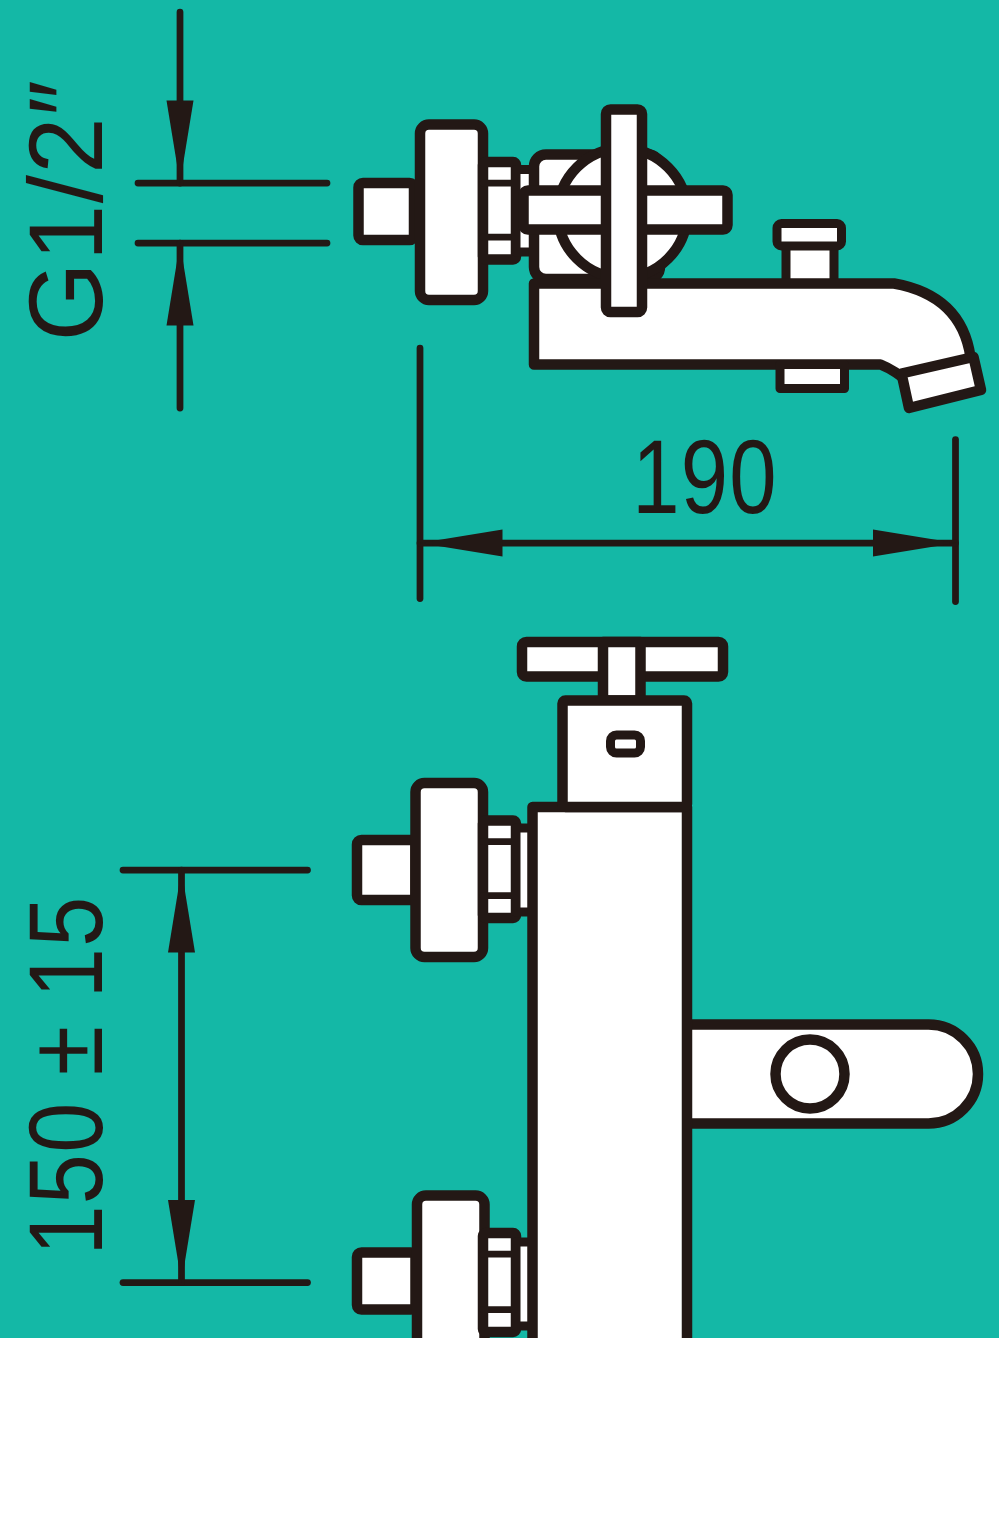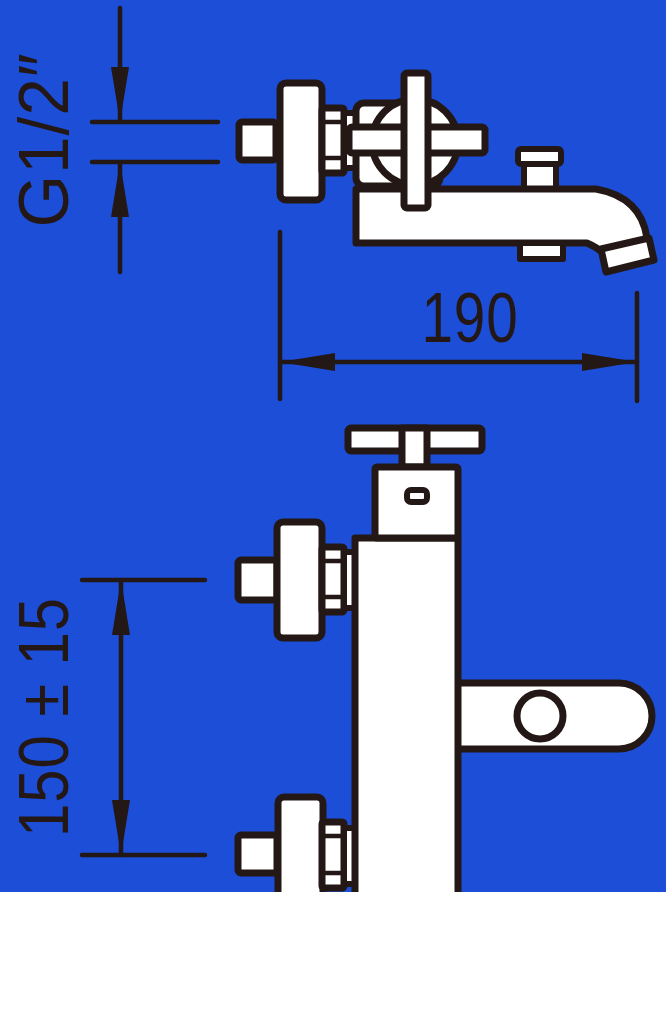--- a/index.html
+++ b/index.html
@@ -1,19 +1,19 @@
 <!DOCTYPE html>
 <html><head>
 <meta charset="utf-8">
 <style>
   html,body{margin:0;padding:0;background:#ffffff;}
   .stage{
     position:relative;
     width:666px;height:892px;
-    background:#1d4ed8;
+    background:#14b8a6;
     overflow:hidden;
     font-family:"Liberation Sans", sans-serif;
   }
   svg{position:absolute;left:0;top:0;}
   .outline{fill:#ffffff;stroke:#231815;stroke-width:7;stroke-linejoin:round;stroke-linecap:round;}
   .outline-thin{fill:#ffffff;stroke:#231815;stroke-width:6;stroke-linejoin:round;stroke-linecap:round;}
   .detail-line{fill:none;stroke:#231815;stroke-width:4.5;stroke-linecap:round;}
   .dim-line{fill:none;stroke:#231815;stroke-width:4.5;stroke-linecap:round;}
   .dim-arrow{fill:#231815;stroke:none;}
   .dim-text{

